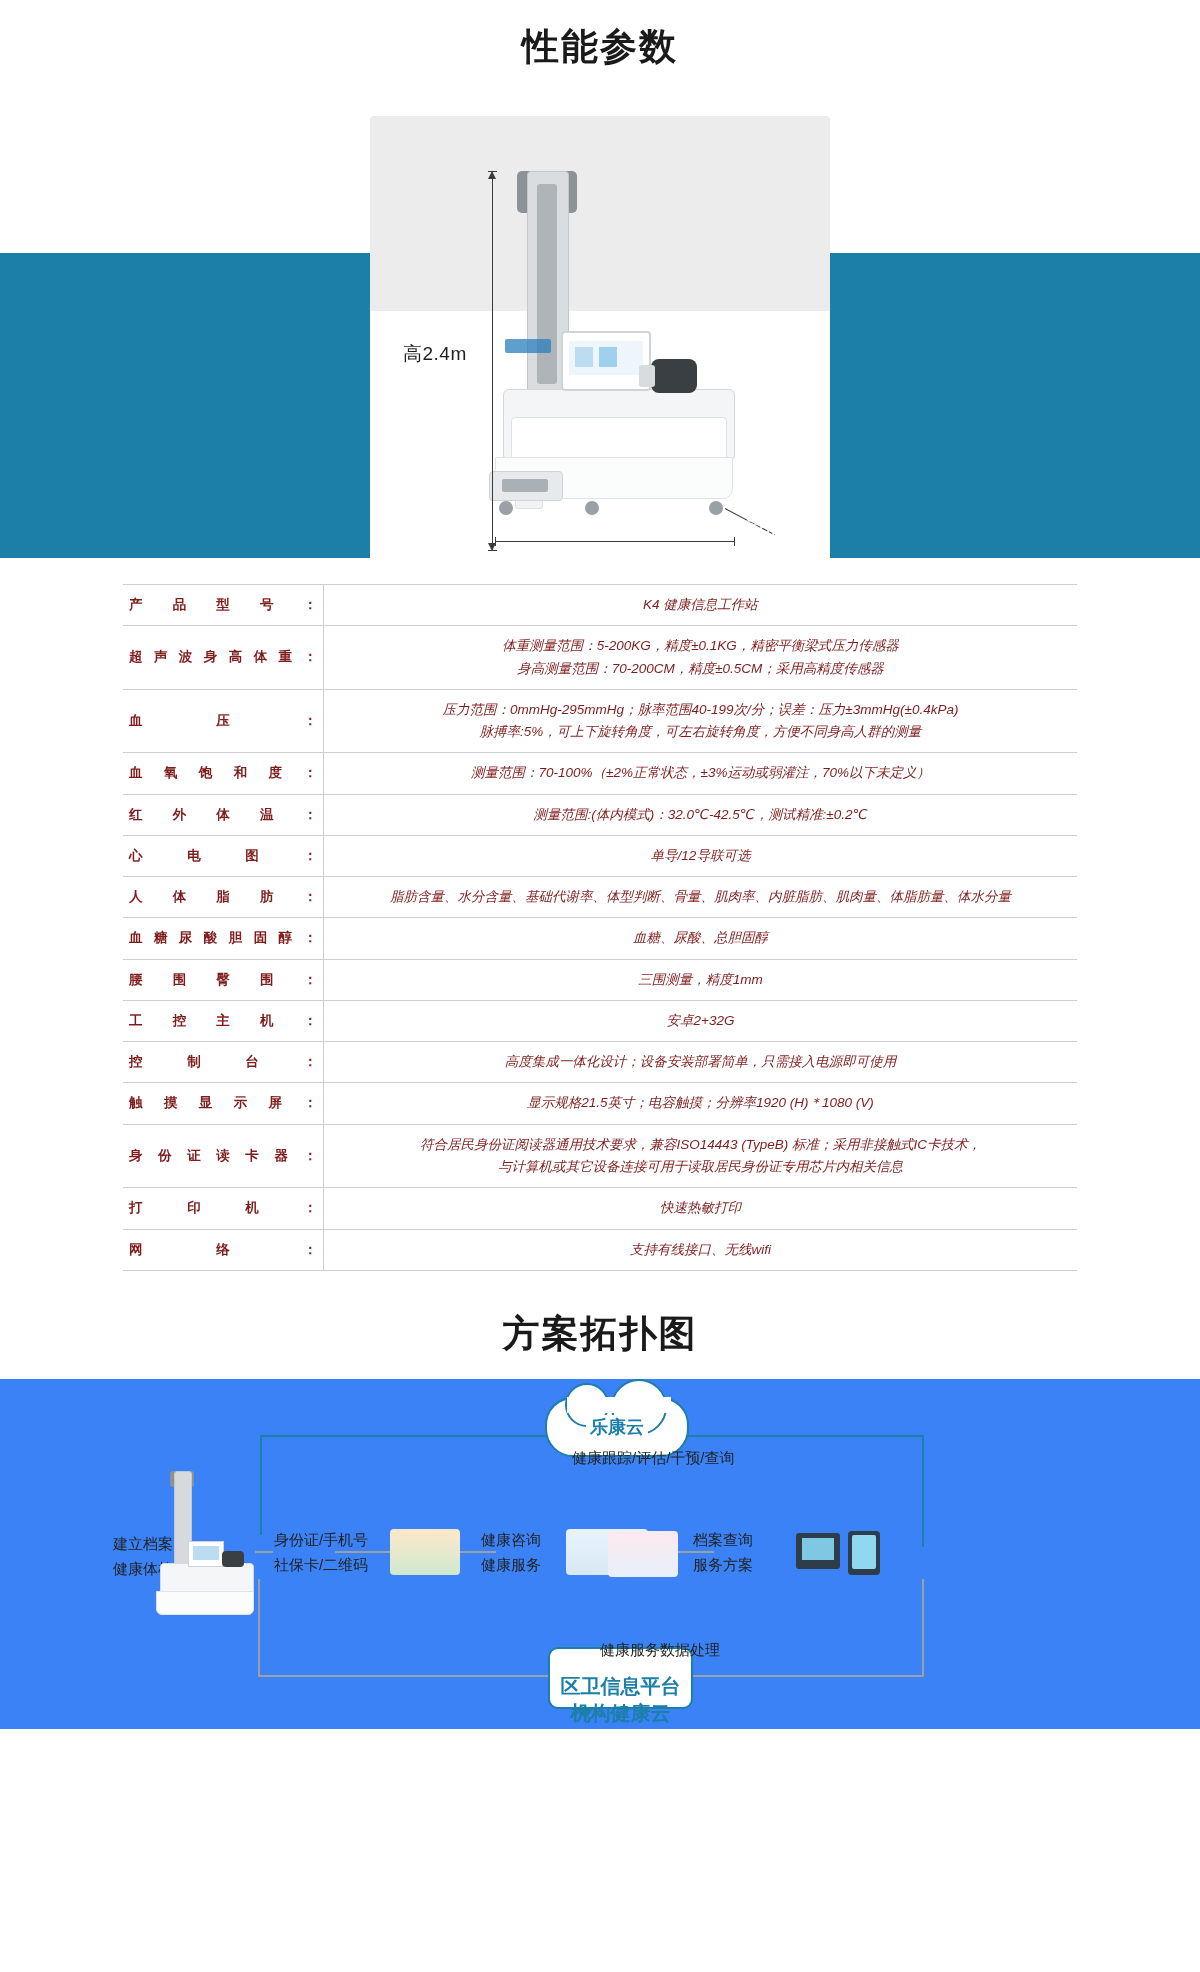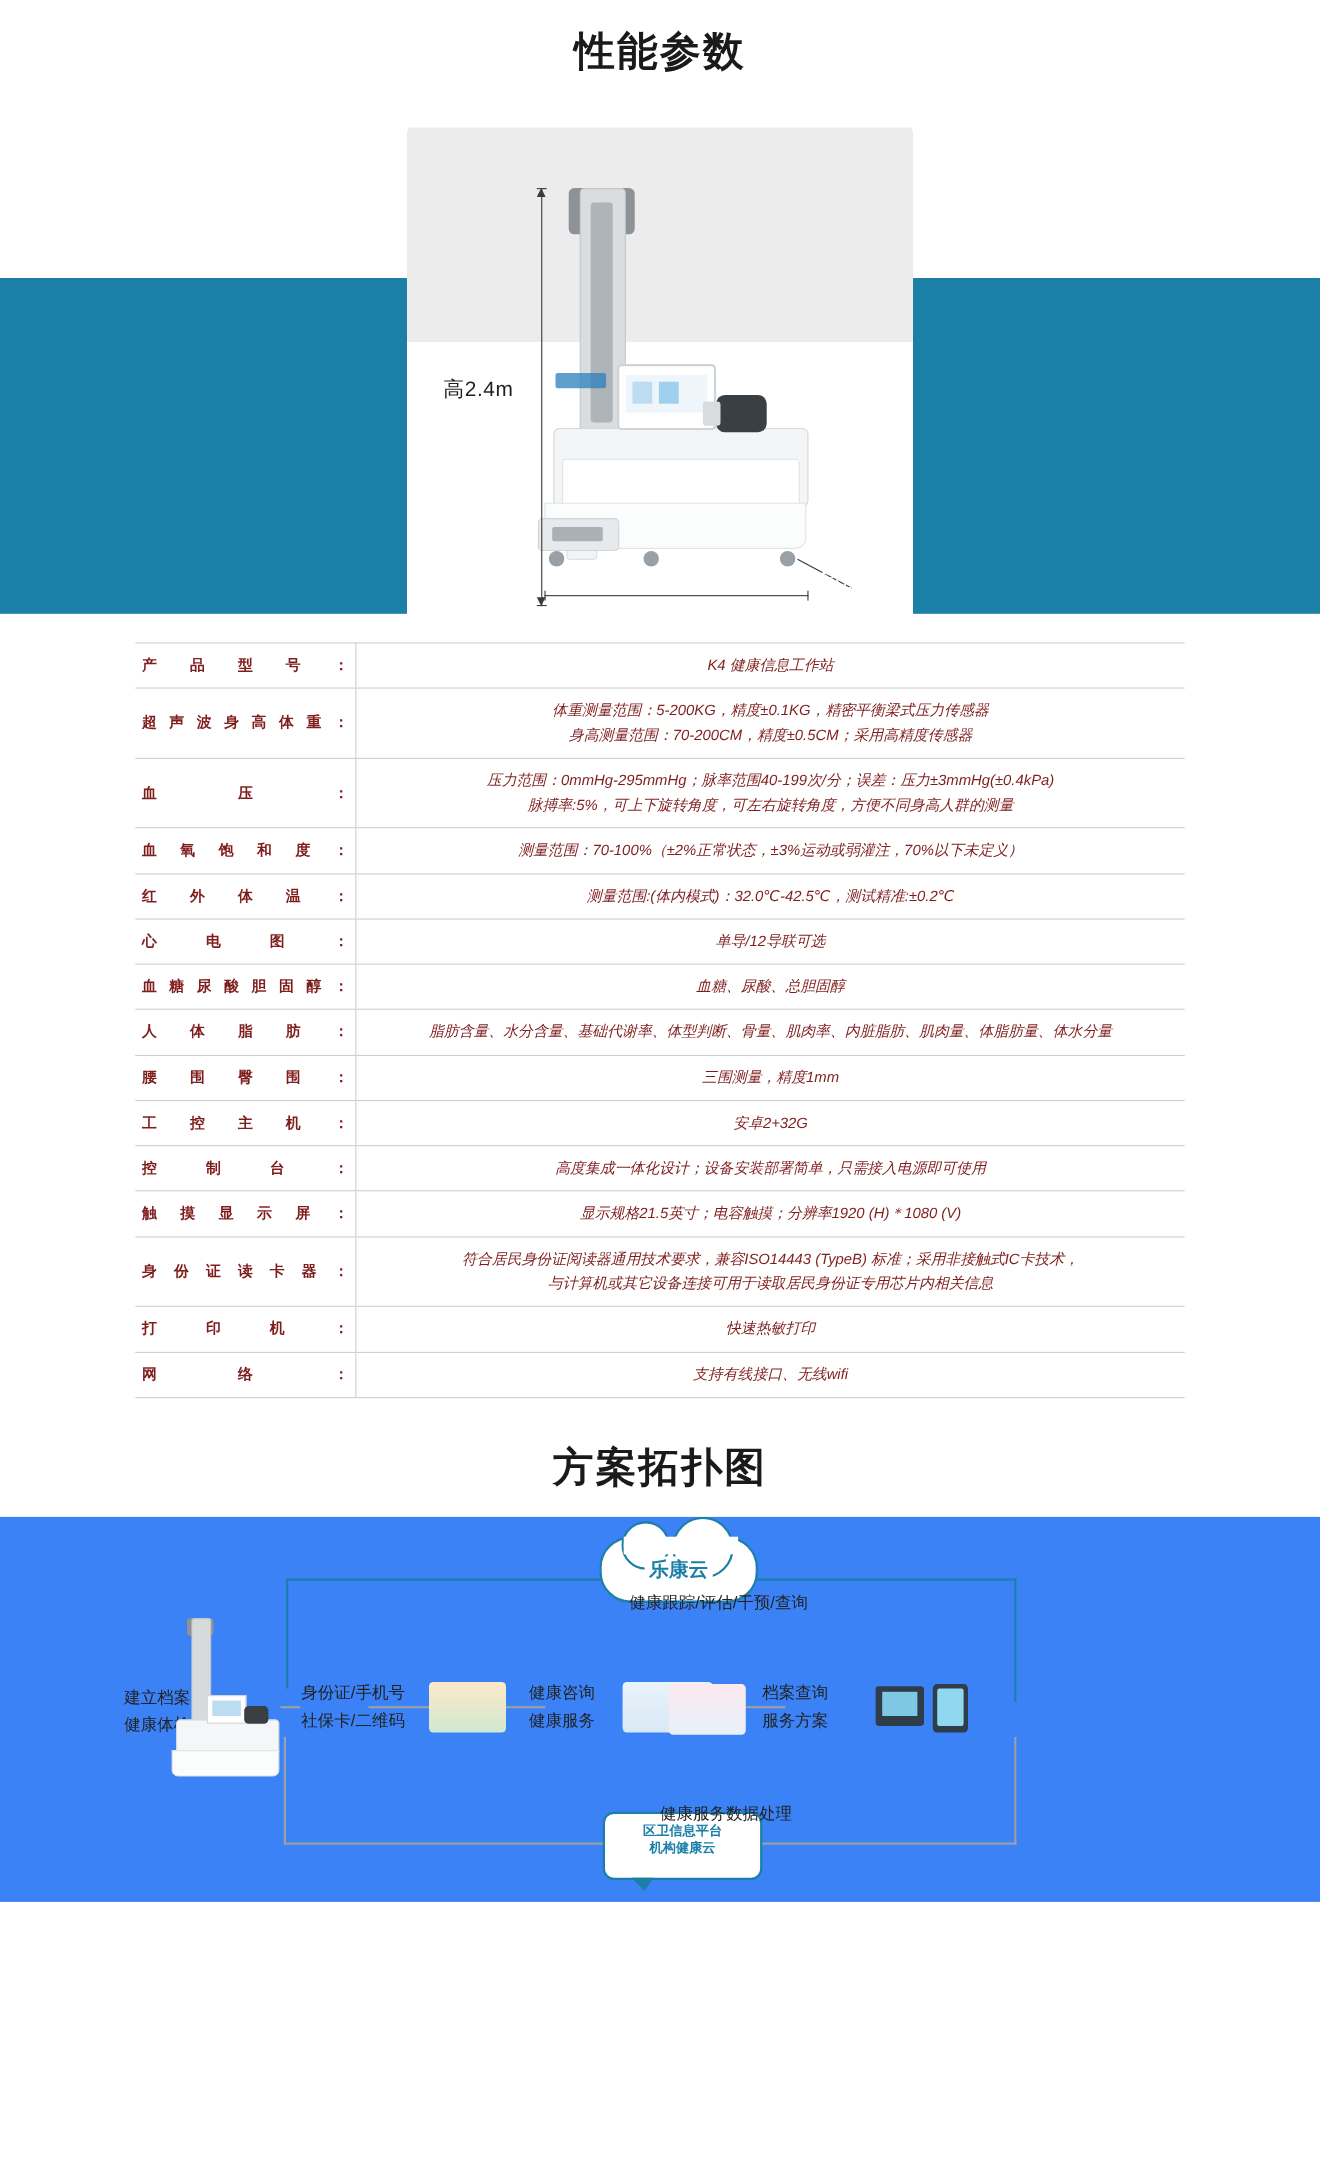--- a/index.html
+++ b/index.html
@@ -121,22 +121,22 @@
     content:"";position:absolute;background:#ffffff;border:2px solid #1b7fa8;border-radius:50%;
   }
   .cloud:before{left:18px;top:-16px;width:40px;height:40px;}
   .cloud:after{right:20px;top:-20px;width:52px;height:52px;}
   .cloud span{position:relative;z-index:3;background:#fff;padding:0 4px;}
   .cloud .mask{position:absolute;left:20px;top:-2px;width:104px;height:16px;background:#fff;z-index:2;border:none;}
 
   .platform{
     position:absolute;left:548px;top:268px;width:145px;height:62px;
     background:#ffffff;border:2px solid #1b7fa8;border-radius:10px;
-    color:#1b7fa8;font-size:12px;font-weight:bold;text-align:center;
-    line-height:1.35;padding-top:7px;box-sizing:border-box;
+    color:#1b7fa8;font-size:20px;font-weight:bold;text-align:center;
+    line-height:1.35;padding-top:24px;box-sizing:border-box;
   }
   .platform:after{
     content:"";position:absolute;left:24px;bottom:-12px;width:0;height:0;
     border-left:12px solid transparent;border-right:8px solid transparent;border-top:12px solid #1b7fa8;
   }
 
   .tnode{position:absolute;text-align:center;font-size:15px;color:#222;line-height:1.7;}
   .tline{position:absolute;background:#9aa0a4;}
   .tline.blue{background:#1b7fa8;}
 
@@ -234,29 +234,29 @@
               <span class="ln">测量范围:(体内模式)：32.0℃-42.5℃，测试精准:±0.2℃</span>
             </td>
           </tr>
           <tr>
             <td class="key">心电图：</td>
             <td class="val">
               <span class="ln">单导/12导联可选</span>
             </td>
           </tr>
           <tr>
+            <td class="key">人体脂肪：</td>
+            <td class="val">
+              <span class="ln">脂肪含量、水分含量、基础代谢率、体型判断、骨量、肌肉率、内脏脂肪、肌肉量、体脂肪量、体水分量</span>
+            </td>
+          </tr>
+          <tr>
             <td class="key">血糖尿酸胆固醇：</td>
             <td class="val">
               <span class="ln">血糖、尿酸、总胆固醇</span>
-            </td>
-          </tr>
-          <tr>
-            <td class="key">人体脂肪：</td>
-            <td class="val">
-              <span class="ln">脂肪含量、水分含量、基础代谢率、体型判断、骨量、肌肉率、内脏脂肪、肌肉量、体脂肪量、体水分量</span>
             </td>
           </tr>
           <tr>
             <td class="key">腰围臀围：</td>
             <td class="val">
               <span class="ln">三围测量，精度1mm</span>
             </td>
           </tr>
           <tr>
             <td class="key">工控主机：</td>

